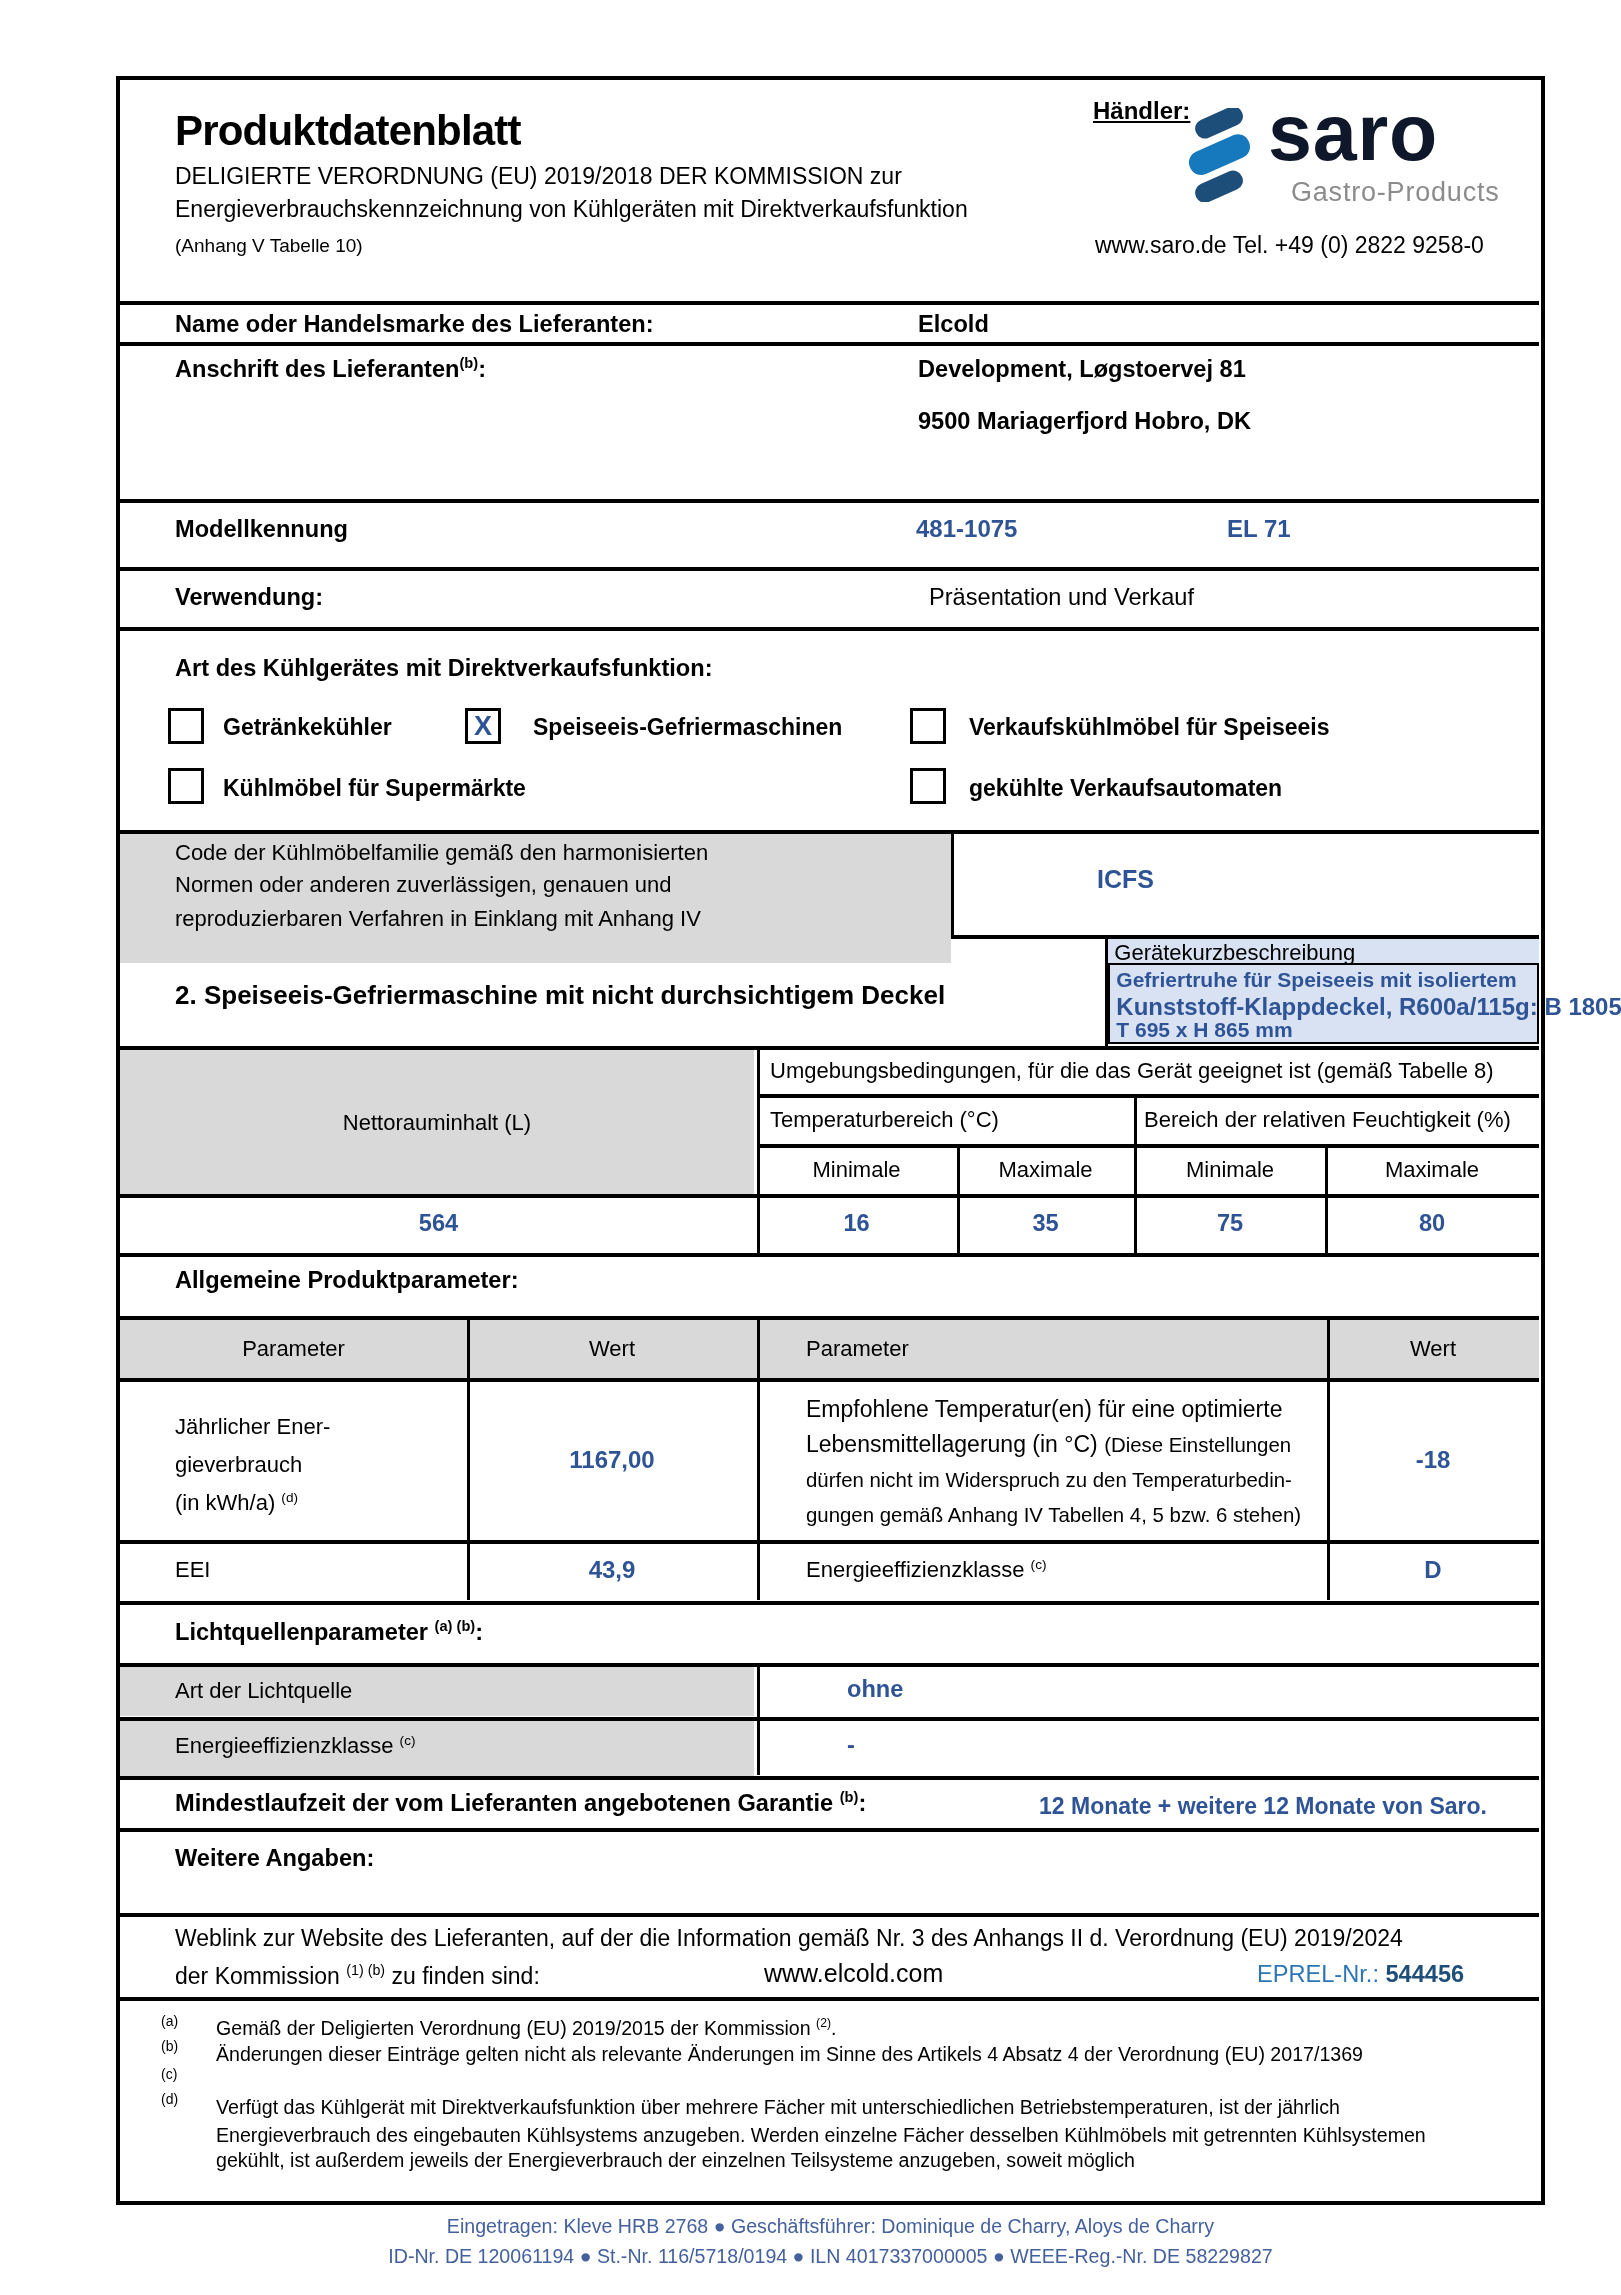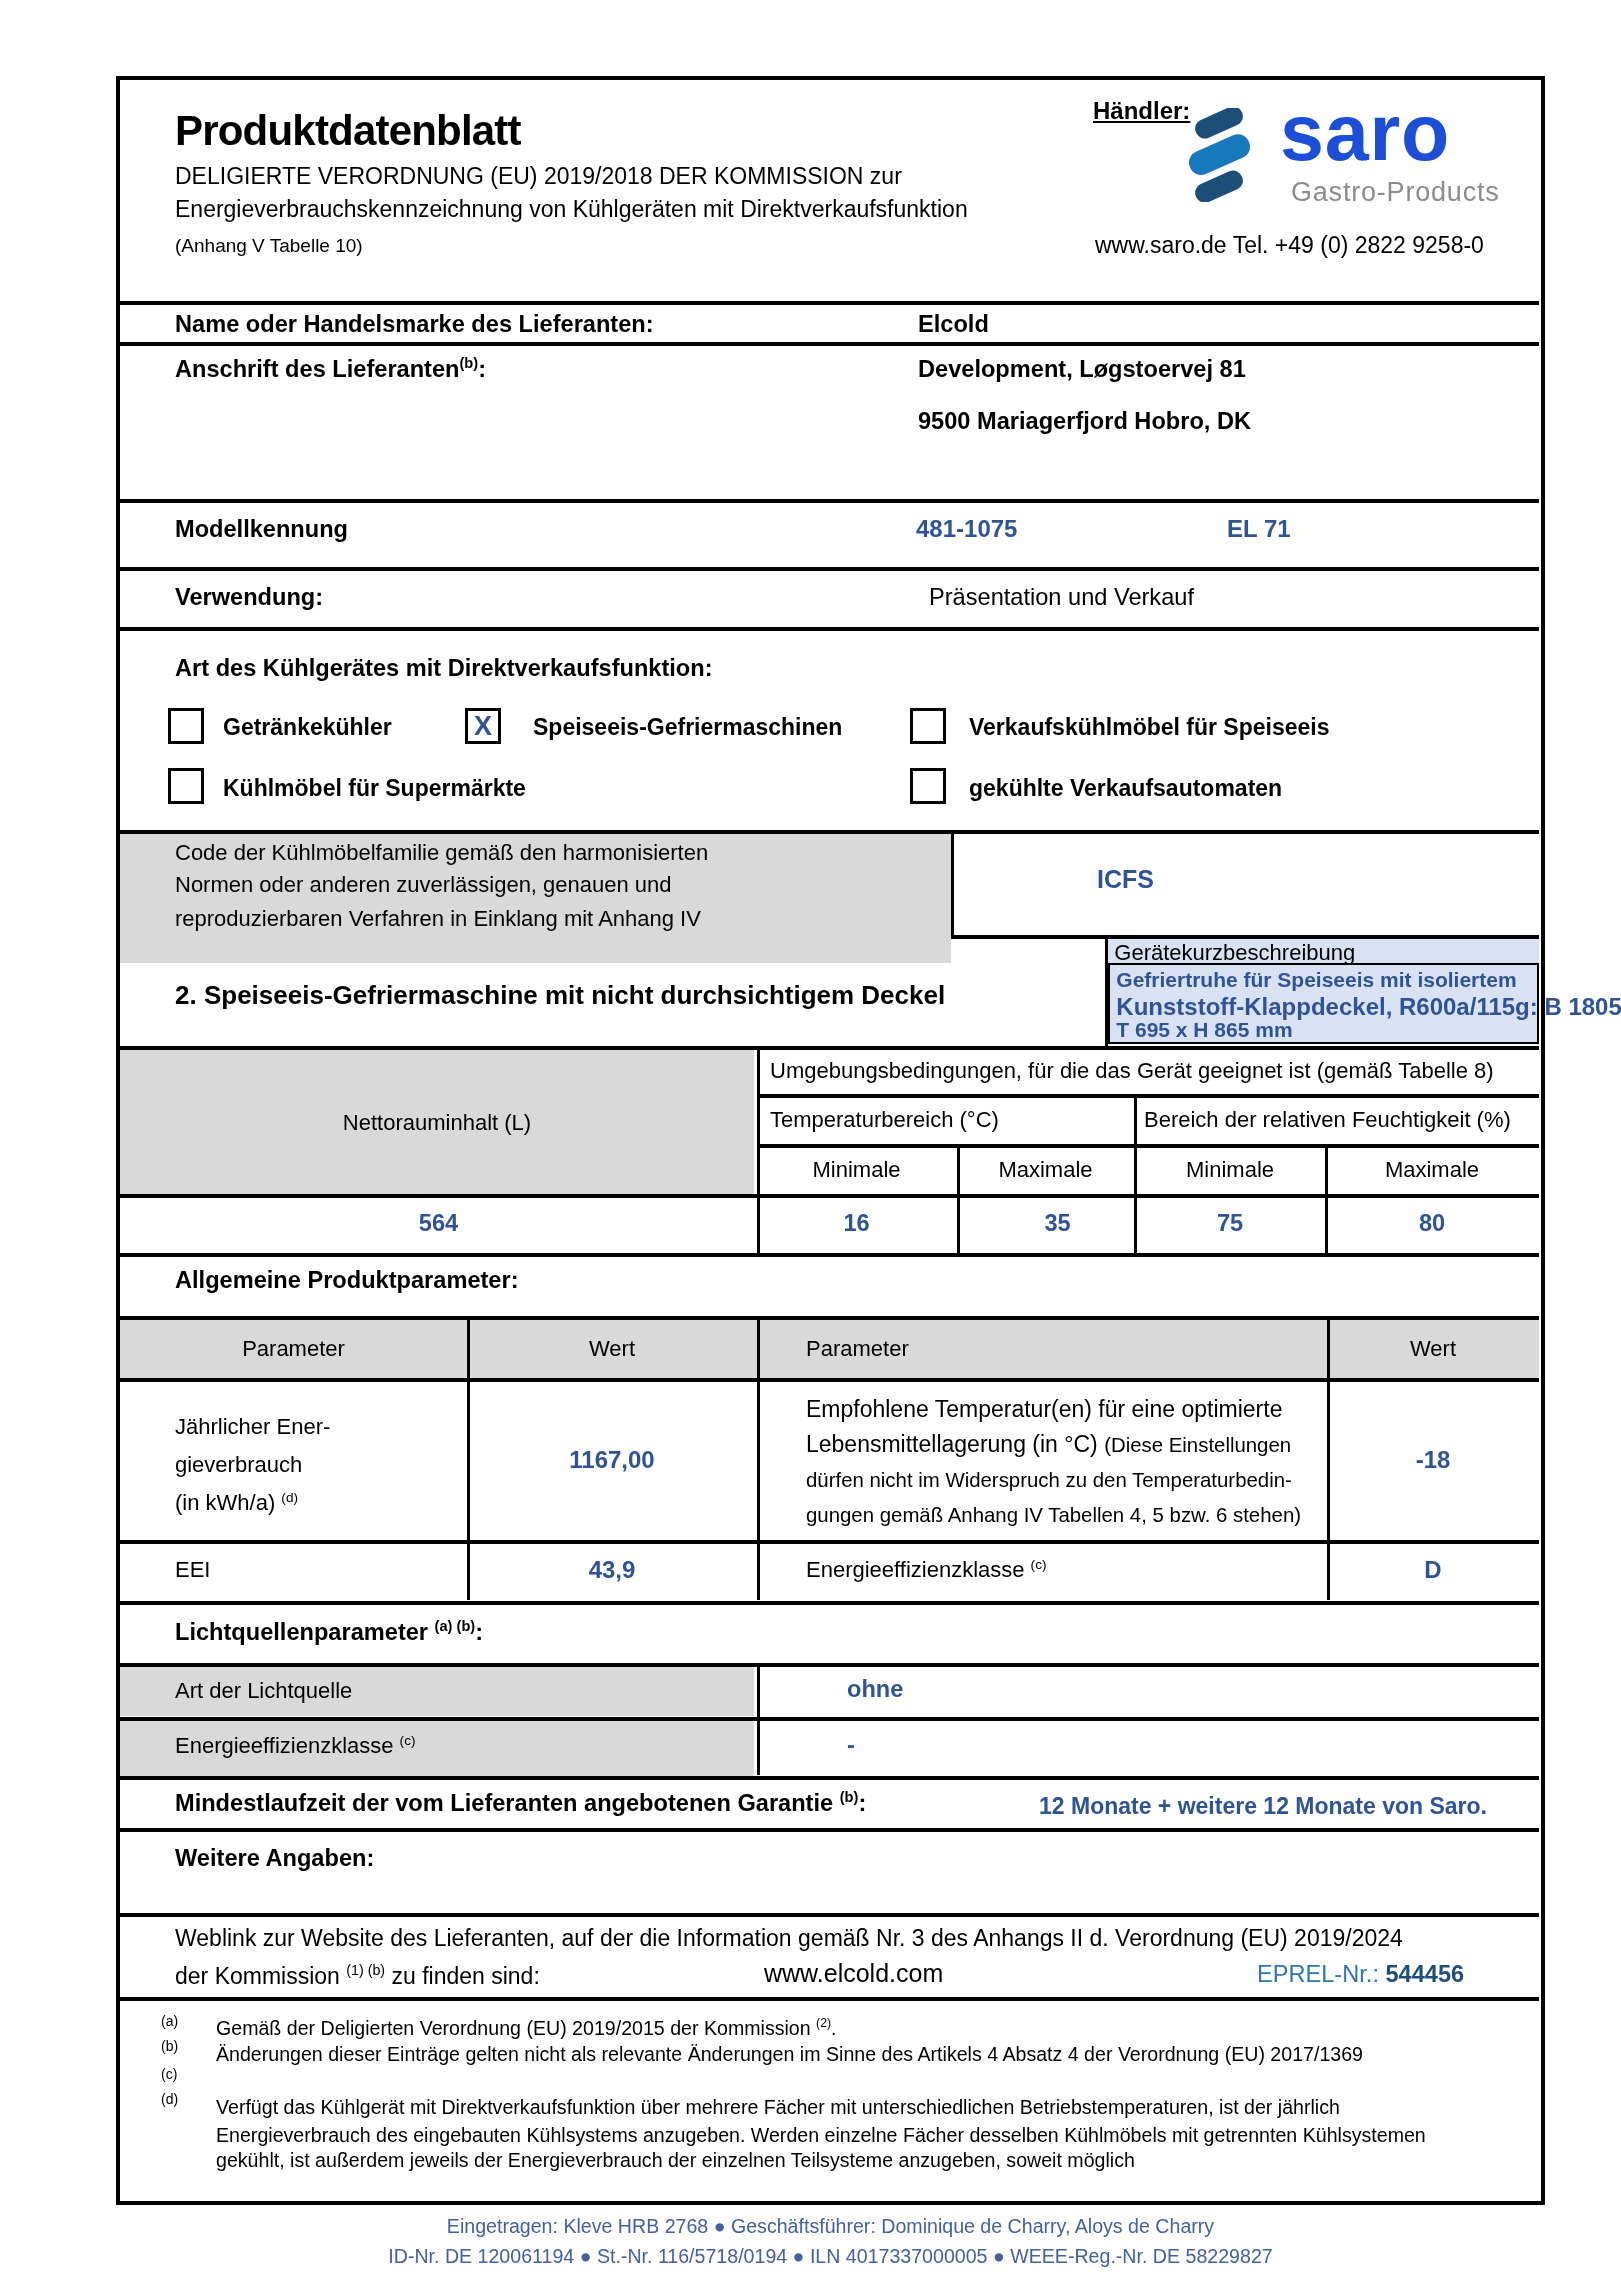--- a/index.html
+++ b/index.html
@@ -16,21 +16,21 @@
   .t28{font-size:22px;line-height:25px;}
   .t26{font-size:20.4px;line-height:23.6px;}
   .t24{font-size:19px;line-height:22px;}
   sup{font-size:0.62em;line-height:0;}
   .graycell{position:absolute;background:#d9d9d9;}
   .bluecell{position:absolute;background:#d9e2f3;box-sizing:border-box;}
   .cb{position:absolute;width:36px;height:36px;border:3.1px solid #000;background:#fff;box-sizing:border-box;
       display:flex;align-items:center;justify-content:center;font-weight:700;font-size:27px;color:#2f5496;}
   .ctr{display:flex;align-items:center;justify-content:center;text-align:center;}
   .title{font-size:42px;font-weight:700;letter-spacing:-0.8px;}
-  .brand{font-size:79px;font-weight:700;color:#1d4ed8;letter-spacing:0.8px;line-height:79px;margin-left:12px;}
+  .brand{font-size:79px;font-weight:700;color:#0f172a;letter-spacing:0.8px;line-height:79px;}
   .tagline{font-size:27px;color:#8c8c8c;letter-spacing:0.8px;}
   .rev{color:#14532d;font-size:21px;margin-top:44px;}
   .footer{position:absolute;left:116px;width:1429px;text-align:center;color:#44619d;font-size:19.6px;}
   .fnmark{position:absolute;font-size:14px;}
   .fn{position:absolute;font-size:19.6px;white-space:nowrap;}
   .clip{overflow:hidden;}
 </style>
 </head>
 <body>
 
@@ -141,21 +141,21 @@
     <div class="abs t28" style="left:650px;top:1027px;">Temperaturbereich (°C)</div>
     <div class="abs t28" style="left:1024px;top:1027px;">Bereich der relativen Feuchtigkeit (%)</div>
 
     <div class="abs t28" style="left:637px;top:1077px;width:199px;text-align:center;">Minimale</div>
     <div class="abs t28" style="left:837px;top:1077px;width:177px;text-align:center;">Maximale</div>
     <div class="abs t28" style="left:1014px;top:1077px;width:192px;text-align:center;">Minimale</div>
     <div class="abs t28" style="left:1205px;top:1077px;width:214px;text-align:center;">Maximale</div>
 
     <div class="abs t30 b blue" style="left:0;top:1130px;width:637px;text-align:center;">564</div>
     <div class="abs t30 b blue" style="left:637px;top:1130px;width:199px;text-align:center;">16</div>
-    <div class="abs t30 b blue" style="left:837px;top:1130px;width:177px;text-align:center;padding-left:12px;">35</div>
+    <div class="abs t30 b blue" style="left:837px;top:1130px;width:177px;text-align:center;">35</div>
     <div class="abs t30 b blue" style="left:1014px;top:1130px;width:192px;text-align:center;">75</div>
     <div class="abs t30 b blue" style="left:1205px;top:1130px;width:214px;text-align:center;">80</div>
 
     <div class="abs t30 b" style="left:55px;top:1187px;">Allgemeine Produktparameter:</div>
 
     <div class="graycell" style="left:0;top:1240px;width:1419px;height:58px;"></div>
     <div class="vl" style="left:347px;top:1240px;height:280px;"></div>
     <div class="vl" style="left:637px;top:1240px;height:280px;"></div>
     <div class="vl" style="left:1207px;top:1240px;height:280px;"></div>
     <div class="abs t28" style="left:0;top:1256px;width:347px;text-align:center;">Parameter</div>

